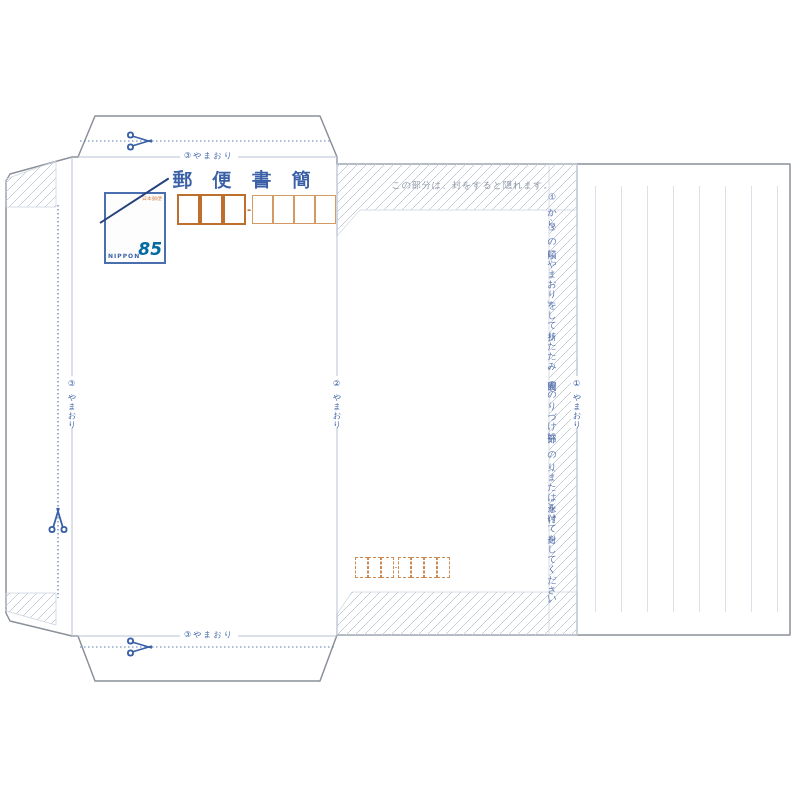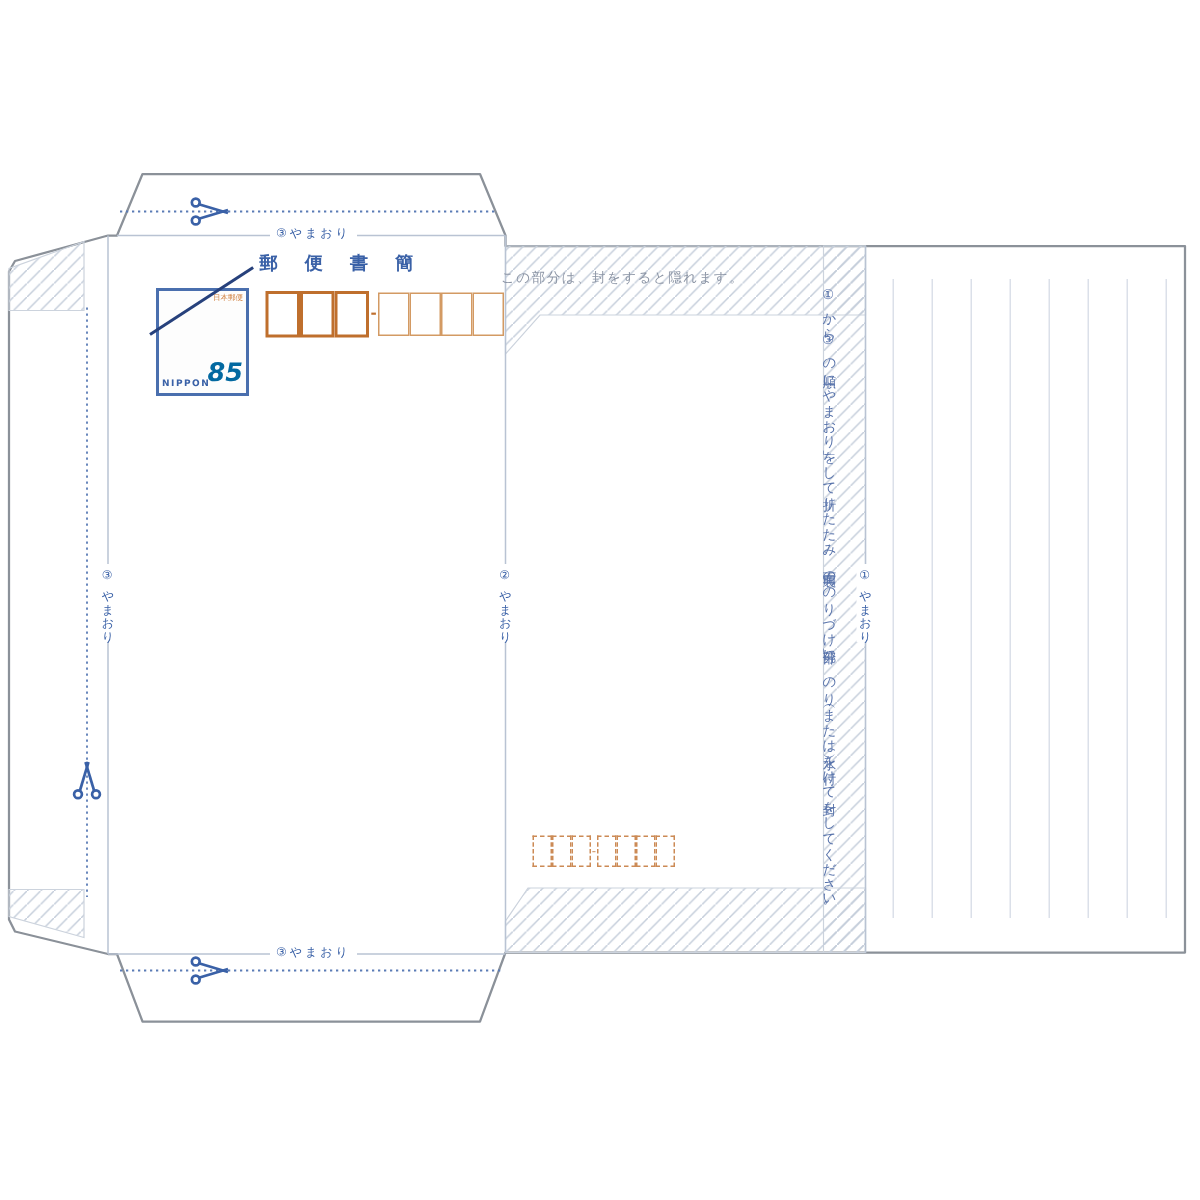--- a/index.html
+++ b/index.html
@@ -2,21 +2,21 @@
 <html><head>
 <meta charset="utf-8">
 <style>
   html,body{margin:0;padding:0;background:#ffffff;}
   #canvas{position:relative;width:800px;height:800px;background:#ffffff;overflow:hidden;
           font-family:"DejaVu Sans","Liberation Sans",sans-serif;}
   .abs{position:absolute;}
   svg{display:block;}
 
   
-  .title{left:173px;top:167px;font-size:12px;font-weight:bold;color:#3a61a7;letter-spacing:7px;}
+  .title{left:173px;top:167px;font-size:19px;font-weight:bold;color:#3a61a7;letter-spacing:7px;}
 
   
   .stamp{left:104px;top:192px;width:58px;height:68px;border:2px solid #4a6fae;background:#fdfdfd;}
   .stamp-issuer{position:absolute;top:1px;right:2px;font-size:5px;color:#d08040;letter-spacing:0px;}
   .stamp-value{position:absolute;right:2px;bottom:4px;font-size:17px;font-weight:bold;
                font-style:italic;color:#0369a1;line-height:1;}
   .stamp-country{position:absolute;left:2px;bottom:3px;font-size:6px;font-weight:bold;
                  color:#3a61a7;letter-spacing:1px;}
   .stamp-slash{left:100px;top:222px;width:82px;height:0;border-top:2px solid #27417c;
                transform:rotate(-33deg);transform-origin:left center;}
@@ -26,21 +26,21 @@
   .pc-box-thick{width:19px;height:27px;border:2px solid #bf6f2d;background:#fff;margin-right:0px;}
   .pc-box-thin{width:19px;height:27px;border:1px solid #d39a63;background:#fff;}
   .pc-hyphen{width:6px;text-align:center;color:#bf6f2d;font-weight:bold;font-size:10px;}
 
   
   .pc-row-small{left:355px;top:557px;display:flex;align-items:center;}
   .pc-box-small{width:11px;height:19px;border:1px dashed #cc8a55;background:#fff;}
   .pc-hyphen-small{width:4px;text-align:center;color:#cc8a55;font-size:8px;}
 
   
-  .hidden-note{left:334px;top:179px;width:225px;text-align:left;font-size:9px;
+  .hidden-note{left:360px;top:179px;width:225px;text-align:center;font-size:9px;
                color:#8c95a5;letter-spacing:1px;}
 
   
   .instructions{left:546px;top:192px;height:436px;writing-mode:vertical-rl;
                 text-orientation:upright;font-size:9px;line-height:11px;color:#5873ab;
                 letter-spacing:0px;}
 
   
   .fold-label-h{font-size:8px;color:#3a61a7;background:#ffffff;letter-spacing:2px;
                 padding:0 4px;line-height:10px;}

